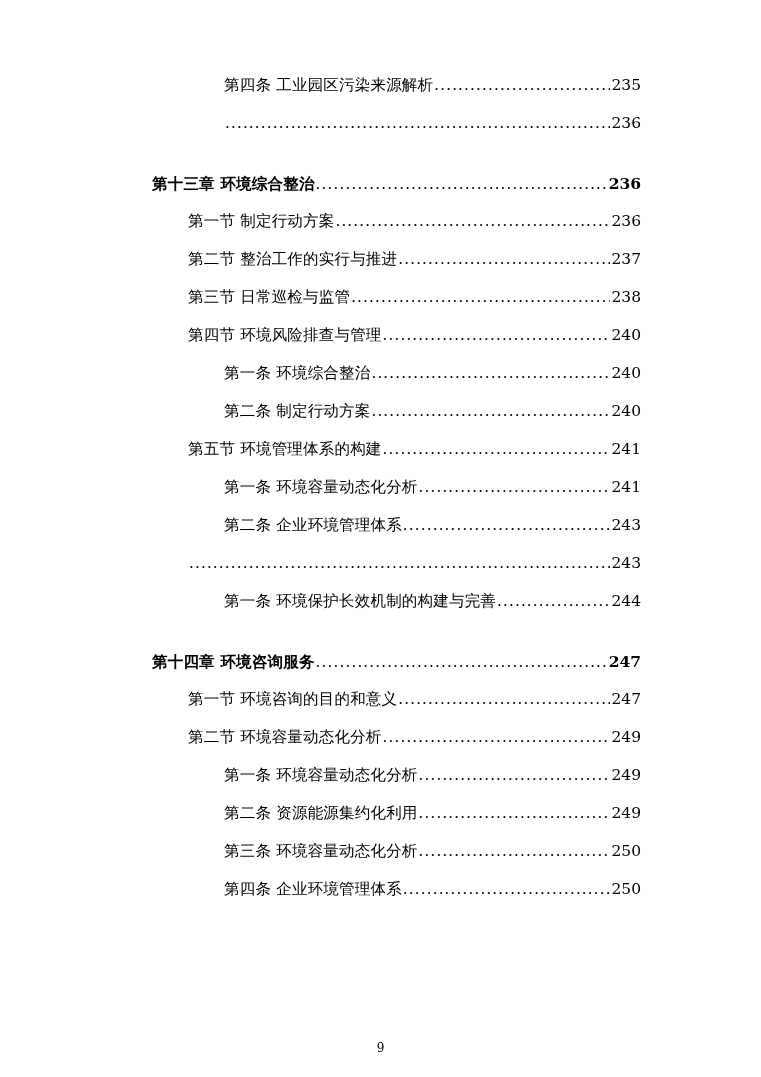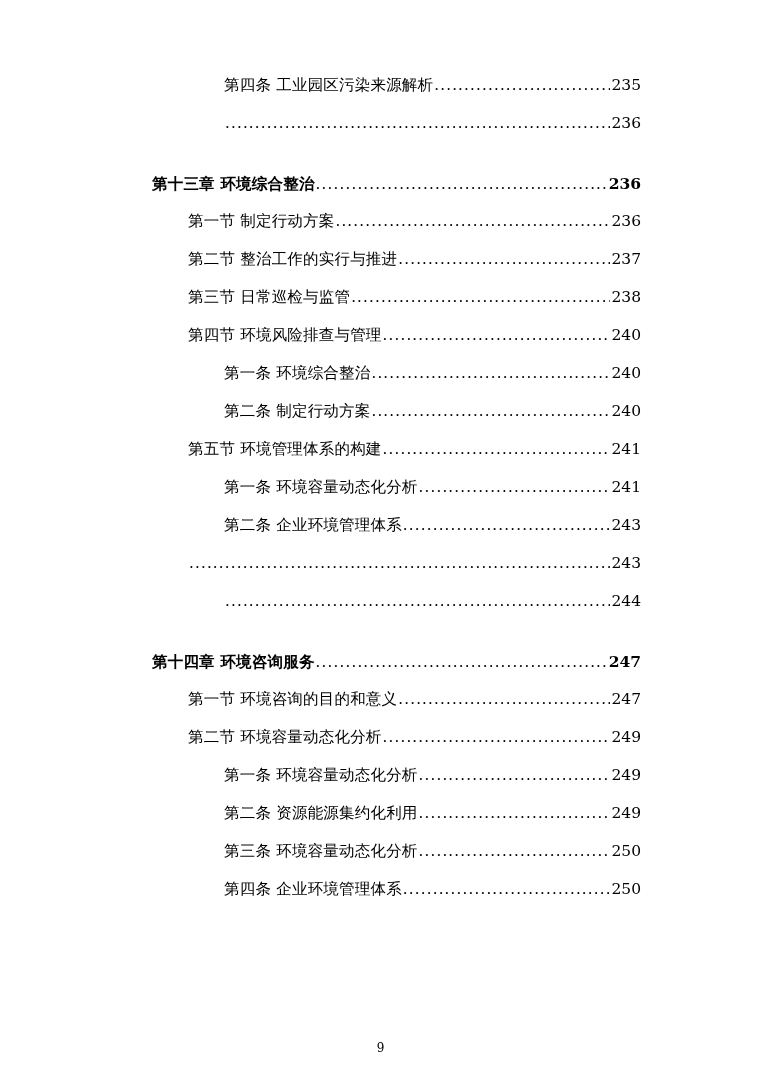--- a/index.html
+++ b/index.html
@@ -135,20 +135,21 @@
       <li class="toc-item lvl-article">
         <span class="label">第二条  企业环境管理体系</span>
         <span class="dots">.........................................................................................</span>
         <span class="page-num">243</span>
       </li>
       <li class="toc-item lvl-section">
         <span class="dots">.........................................................................................</span>
         <span class="page-num">243</span>
       </li>
       <li class="toc-item lvl-article">
+        <span class="label">第一条  环境保护长效机制的构建与完善</span>
         <span class="dots">.........................................................................................</span>
         <span class="page-num">244</span>
       </li>
       <li class="toc-item lvl-chapter">
         <span class="label">第十四章  环境咨询服务</span>
         <span class="dots">.........................................................................................</span>
         <span class="page-num">247</span>
       </li>
       <li class="toc-item lvl-section">
         <span class="label">第一节  环境咨询的目的和意义</span>

